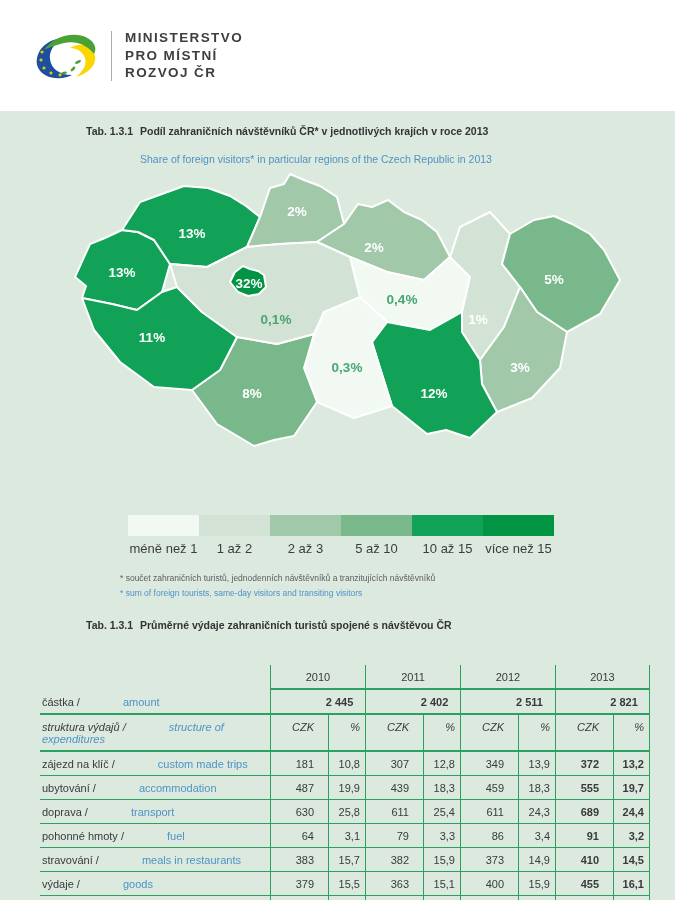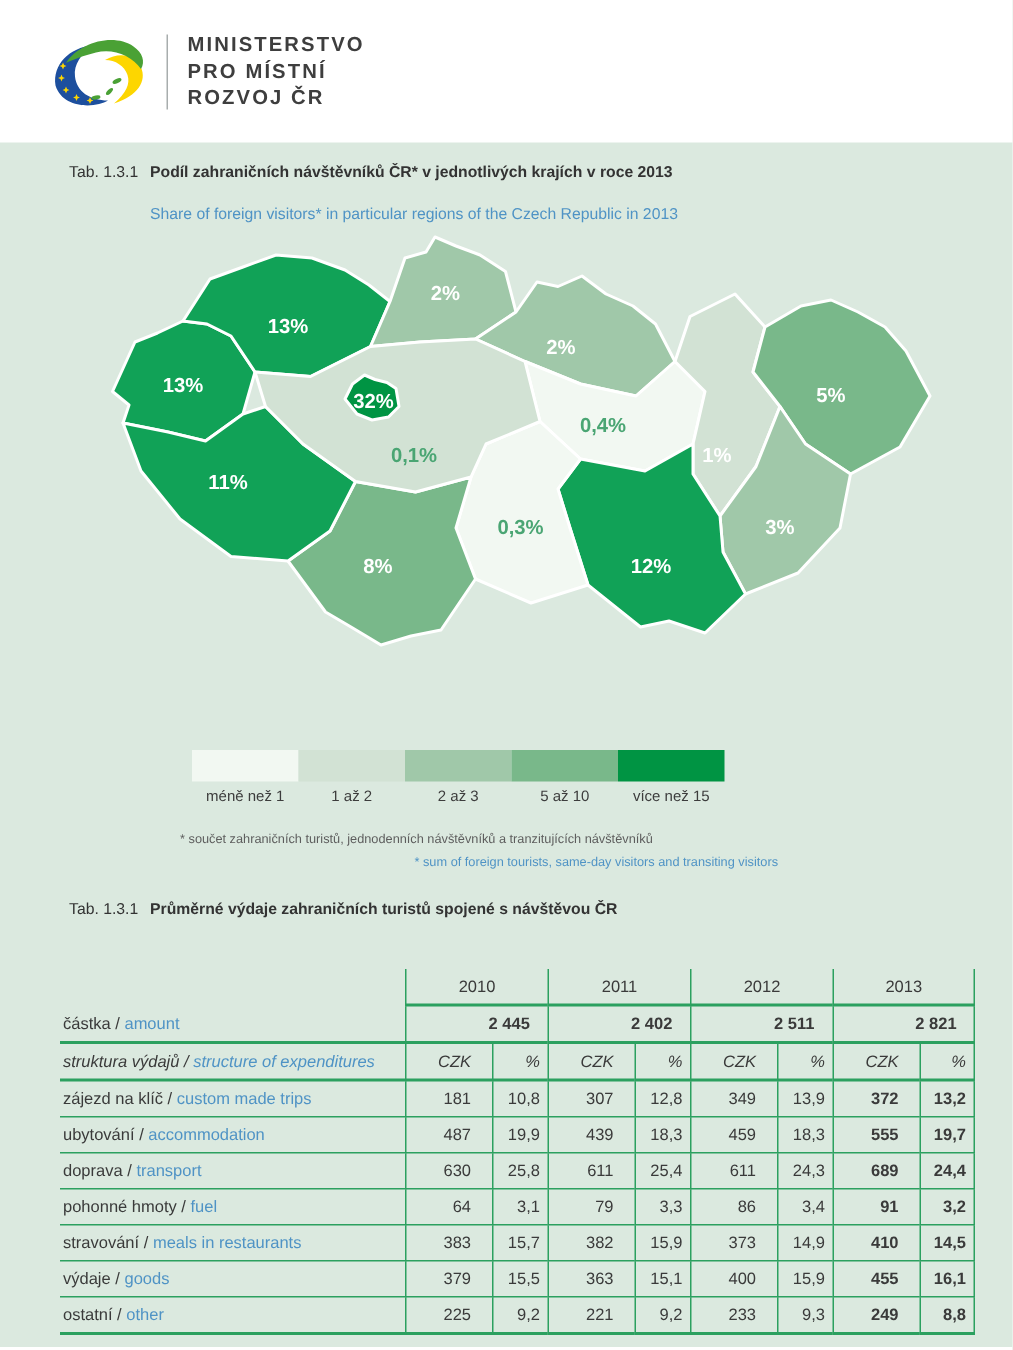--- a/index.html
+++ b/index.html
@@ -8,65 +8,65 @@
     --dark:#3a3a3a;        
     --panel:#dbe9df;       
   }
   *{box-sizing:border-box;}
   html,body{margin:0;padding:0;}
   body{
     width:675px;height:900px;overflow:hidden;background:#ffffff;
     font-family:"Liberation Sans","DejaVu Sans",sans-serif;color:var(--dark);
   }
   
-  .header{height:95px;background:#fff;display:flex;align-items:center;padding-left:30px;}
+  .header{height:111px;background:#fff;display:flex;align-items:center;padding-left:30px;}
   .logo-svg{display:block;}
   .logo-divider{width:1px;height:50px;background:#a8adad;margin:0 13px 0 11px;}
   .ministry-name div{
     font-size:13.5px;font-weight:bold;color:#3e3e3e;letter-spacing:1.4px;line-height:17.5px;
   }
   
   .panel{height:803px;background:var(--panel);padding-top:14px;}
   .sec-title{display:flex;margin-left:46px;font-size:10.5px;line-height:13px;}
-  .tab-label{font-weight:normal;color:#333;width:54px;flex:none;}
+  .tab-label{font-weight:bold;color:#333;width:54px;flex:none;margin-left:40px;}
   .title-cs{font-weight:bold;color:#333;}
   .title-en{color:var(--blue);margin-top:15px;font-weight:normal;}
   
   .map-wrap{width:591px;margin:6px 0 0 42px;}
   svg{font-family:inherit;}
   .region{stroke:#ffffff;stroke-width:2;stroke-linejoin:round;}
   .maplbl{font-size:13.5px;font-weight:bold;fill:#ffffff;text-anchor:middle;}
   .maplbl.greenlbl{fill:#4aa573;}
   
   .legend{display:flex;margin:4px 0 0 128px;}
   .leg-item{width:71px;}
   .swatch{height:21px;width:71px;}
-  .leg-label{font-size:10px;color:#3c3c3c;text-align:center;margin-top:5px;}
+  .leg-label{font-size:13px;color:#3c3c3c;text-align:center;margin-top:5px;}
   .footnotes{margin:15px 0 0 120px;font-size:8.5px;line-height:15px;}
   .fn-cs{color:#5d5d5d;}
-  .fn-en{color:var(--blue);text-align:center;}
+  .fn-en{color:var(--blue);}
   
   .table-sec-title{margin-top:18px;}
   .xtable{margin:33px 0 0 40px;width:610px;font-size:11px;color:var(--dark);}
   .trow{display:flex;}
   .cell{padding:6px 0 5px 0;}
   .c-label{width:230px;padding-left:2px;}
   .c-year{width:95px;text-align:center;}
   .c-czk{width:58px;text-align:right;padding-right:14px;}
   .c-pct{width:37px;text-align:right;padding-right:5px;}
   .bl{border-left:1px solid var(--gl);}
   .br{border-right:1px solid var(--gl);}
   .r-years .c-year{border-bottom:2px solid var(--gl);}
   .r-amount .cell{border-bottom:2px solid var(--gl);}
   .r-amount .c-year{font-weight:bold;padding-left:43px;}
   .r-struct .cell{border-bottom:2px solid var(--gl);font-style:italic;}
   .r-data .cell{border-bottom:1px solid var(--gl);}
   .r-data.r-last .cell{border-bottom:2px solid var(--gl);}
   .lab-cs{color:var(--dark);}
-  .lab-en{color:var(--blue);}
+  .lab-en{color:var(--blue);margin-left:40px;}
   .bold13{font-weight:bold;}
 </style>
 </head>
 <body>
 
 <div class="header">
   <svg class="logo-svg" width="70" height="54" viewBox="0 0 70 54">
     <path d="M7,36 C5,22 16,11 32,9 C24,15 19,22 20,30 C21,40 30,46 42,46 C34,51 12,52 7,36 Z" fill="#1d4f9e"></path>
     <path d="M64,24 C68,33 62,43 46,48 C54,41 57,35 55,29 C53,23 47,19 40,19 C50,13 61,16 64,24 Z" fill="#fdd600"></path>
     <path d="M14,21 C23,7 46,1 59,10 C65,14 67,20 64,25 C58,16 45,11 34,14 C26,16 18,19 14,21 Z" fill="#4aa135"></path>
@@ -160,20 +160,24 @@
     </div>
     <div class="leg-item">
       <div class="swatch" style="background: rgb(160, 200, 169);"></div>
       <div class="leg-label">2 až 3</div>
     </div>
     <div class="leg-item">
       <div class="swatch" style="background: rgb(121, 184, 138);"></div>
       <div class="leg-label">5 až 10</div>
     </div>
     <div class="leg-item">
+      <div class="swatch" style="background: rgb(17, 162, 87);"></div>
+      <div class="leg-label">10 až 15</div>
+    </div>
+    <div class="leg-item">
       <div class="swatch" style="background: rgb(0, 148, 67);"></div>
       <div class="leg-label">více než 15</div>
     </div>
   </div>
 
   <div class="footnotes">
     <div class="fn-cs">* součet zahraničních turistů, jednodenních návštěvníků a  tranzitujících návštěvníků</div>
     <div class="fn-en">* sum of foreign tourists, same-day visitors and transiting visitors</div>
   </div>
 

